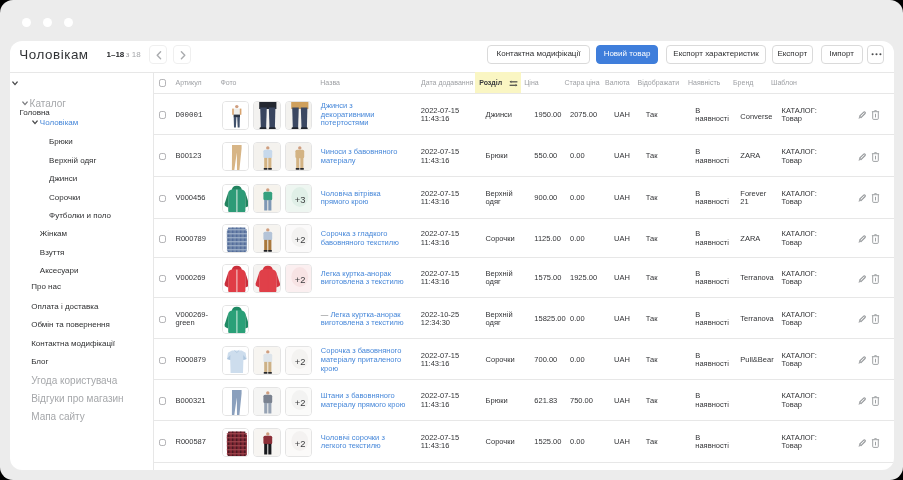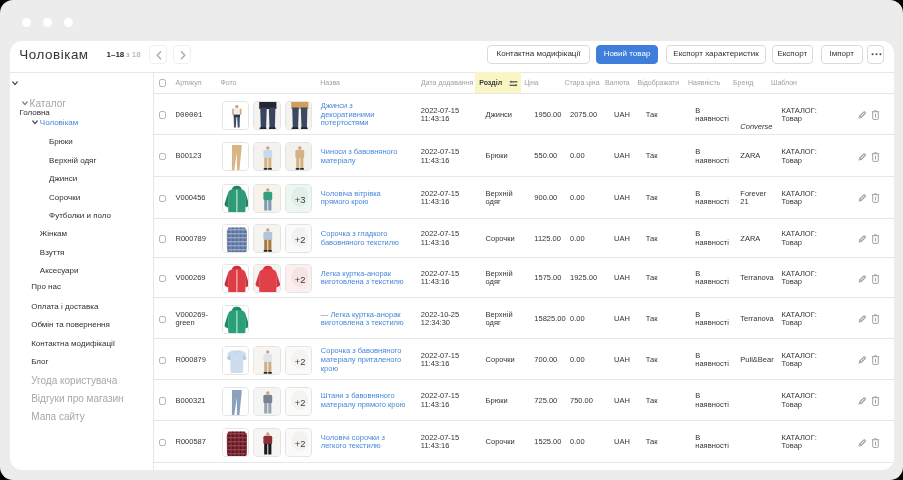--- a/index.html
+++ b/index.html
@@ -144,21 +144,21 @@
       </svg>
     </div>
 <div class="t cell link" style="left:310.8px;top:61.7px;">Джинси з<br>декоративними<br>потертостями</div>
 <div class="t cell" style="left:410.8px;top:66.0px;">2022-07-15<br>11:43:16</div>
 <div class="t cell" style="left:475.6px;top:70.2px;">Джинси</div>
 <div class="t cell" style="left:524.3px;top:70.2px;">1950.00</div>
 <div class="t cell" style="left:560.0px;top:70.2px;">2075.00</div>
 <div class="t cell" style="left:604.0px;top:70.2px;">UAH</div>
 <div class="t cell" style="left:635.8px;top:70.2px;">Так</div>
 <div class="t cell" style="left:685.3px;top:66.0px;">В<br>наявності</div>
-<div class="t cell" style="left:730.3px;top:82px;font-style:italic;">Converse</div>
+<div class="t cell" style="left:730.3px;top:72px;">Converse</div>
 <div class="t cell" style="left:771.6px;top:66.0px;">КАТАЛОГ:<br>Товар</div>
 <div class="abs" style="left:846.5px;top:69.5px;">
       <svg width="10" height="10" viewBox="0 0 10 10">
 <path d="M2.6 6.2 L6.7 2.1 Q7.3 1.5 8 2.2 Q8.7 2.9 8.1 3.5 L4 7.6 Z" fill="none" stroke="#94979a" stroke-width="1.1" stroke-linejoin="round"></path>
 <path d="M2.2 6.8 L1.5 8.7 L3.4 8 Z" fill="#94979a"></path>
       </svg>
     </div>
 <div class="abs" style="left:860.8px;top:69.5px;">
       <svg width="9" height="10" viewBox="0 0 9 10">
         <g stroke="#94979a" fill="none" stroke-width="0.9">
@@ -518,21 +518,21 @@
 <div class="th" style="left:274.5px;top:346.1px;">
       <svg width="27.6" height="29" viewBox="0 0 27.6 29">
         <rect width="27.6" height="29" fill="#fbfbfa"></rect>
         <ellipse cx="13.8" cy="12" rx="8.5" ry="10" fill="#f3f3f2"></ellipse>
         <text x="14.2" y="17.8" font-size="9.4" font-family="Liberation Sans" fill="#3c3d3f" text-anchor="middle">+2</text>
       </svg>
     </div>
 <div class="t cell link" style="left:310.8px;top:351.9px;">Штани з бавовняного<br>матеріалу прямого крою</div>
 <div class="t cell" style="left:410.8px;top:351.9px;">2022-07-15<br>11:43:16</div>
 <div class="t cell" style="left:475.6px;top:356.2px;">Брюки</div>
-<div class="t cell" style="left:524.3px;top:356.2px;">725.00</div>
+<div class="t cell" style="left:524.3px;top:356.2px;">621.83</div>
 <div class="t cell" style="left:560.0px;top:356.2px;">750.00</div>
 <div class="t cell" style="left:604.0px;top:356.2px;">UAH</div>
 <div class="t cell" style="left:635.8px;top:356.2px;">Так</div>
 <div class="t cell" style="left:685.3px;top:351.9px;">В<br>наявності</div>
 <div class="t cell" style="left:771.6px;top:351.9px;">КАТАЛОГ:<br>Товар</div>
 <div class="abs" style="left:846.5px;top:355.6px;">
       <svg width="10" height="10" viewBox="0 0 10 10">
 <path d="M2.6 6.2 L6.7 2.1 Q7.3 1.5 8 2.2 Q8.7 2.9 8.1 3.5 L4 7.6 Z" fill="none" stroke="#94979a" stroke-width="1.1" stroke-linejoin="round"></path>
 <path d="M2.2 6.8 L1.5 8.7 L3.4 8 Z" fill="#94979a"></path>
       </svg>

